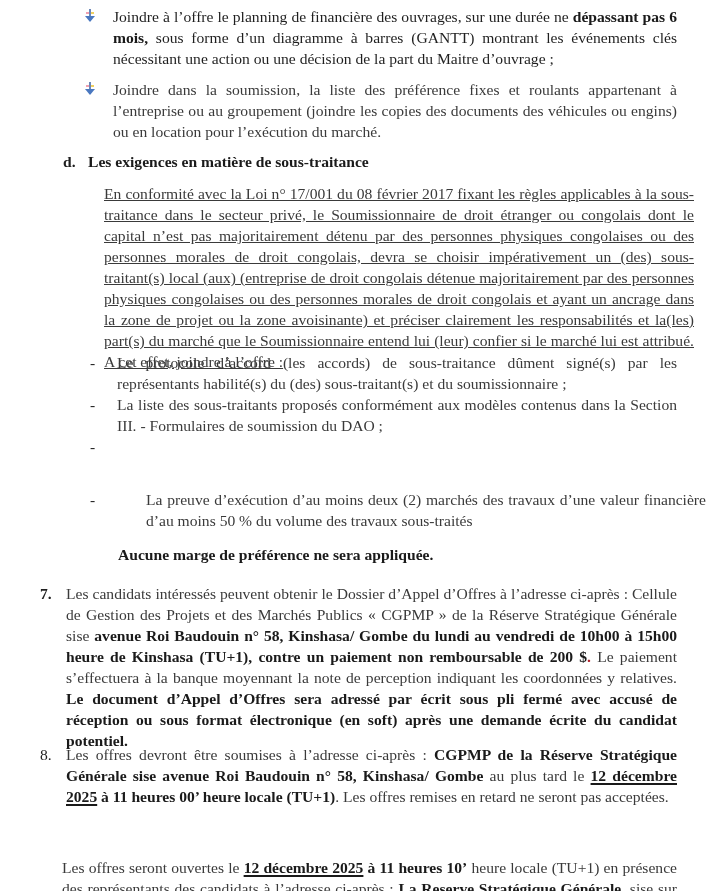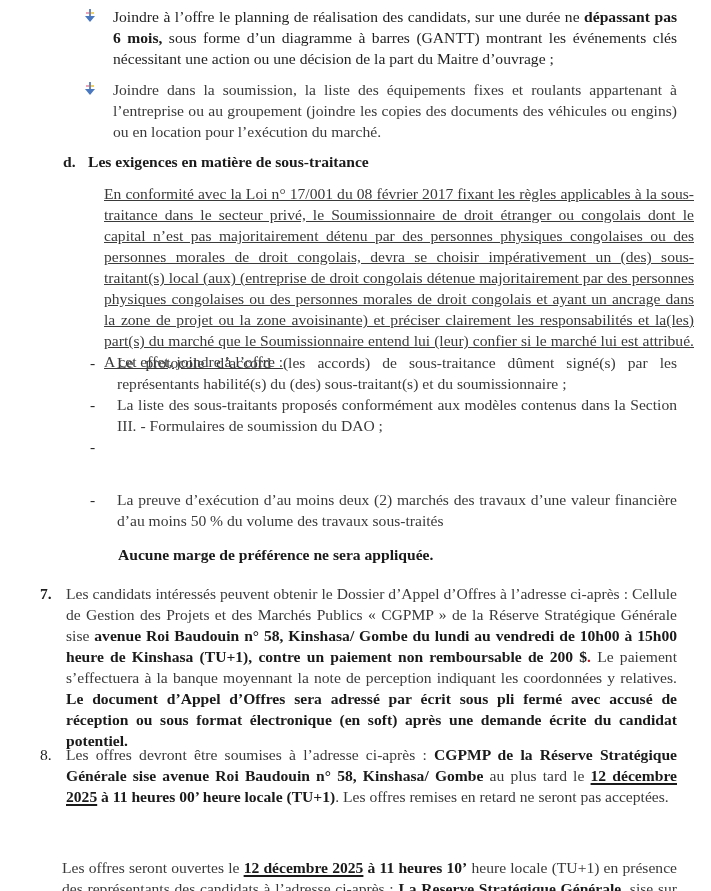--- a/index.html
+++ b/index.html
@@ -67,55 +67,55 @@
   <span class="bullet-arrow" style="top:9px;">
     <svg width="12" height="14" viewBox="0 0 12 14">
       <line x1="6" y1="0" x2="6" y2="12" stroke="#3a5fa0" stroke-width="1.5"></line>
       <polygon points="1,7 11,7 6,13" fill="#4a78c0"></polygon>
       <rect x="2" y="3" width="3" height="2" fill="#f0a0b0"></rect>
       <rect x="7" y="3" width="3" height="2" fill="#f0d060"></rect>
     </svg>
   </span>
   <div class="block" style="left:113px; top:6px; width:564px;">
     <p>
-      <span>Joindre à l’offre le planning de réalisation des candidats, sur une durée ne </span><b>dépassant pas 6 mois,</b><span> sous forme d’un diagramme à barres (GANTT) montrant les événements clés nécessitant une action ou une décision de la part du Maitre d’ouvrage ;</span>
+      <span>Joindre à l’offre le planning de financière des ouvrages, sur une durée ne </span><b>dépassant pas 6 mois,</b><span> sous forme d’un diagramme à barres (GANTT) montrant les événements clés nécessitant une action ou une décision de la part du Maitre d’ouvrage ;</span>
     </p>
   </div>
 
   <span class="bullet-arrow" style="top:82px;">
     <svg width="12" height="14" viewBox="0 0 12 14">
       <line x1="6" y1="0" x2="6" y2="12" stroke="#3a5fa0" stroke-width="1.5"></line>
       <polygon points="1,7 11,7 6,13" fill="#4a78c0"></polygon>
       <rect x="2" y="3" width="3" height="2" fill="#f0a0b0"></rect>
       <rect x="7" y="3" width="3" height="2" fill="#f0d060"></rect>
     </svg>
   </span>
   <div class="block light" style="left:113px; top:79px; width:564px;">
-    <p>Joindre dans la soumission, la liste des équipements fixes et roulants appartenant à l’entreprise ou au groupement (joindre les copies des documents des véhicules ou engins) ou en location pour l’exécution du marché.</p>
+    <p>Joindre dans la soumission, la liste des préférence fixes et roulants appartenant à l’entreprise ou au groupement (joindre les copies des documents des véhicules ou engins) ou en location pour l’exécution du marché.</p>
   </div>
 
   <span class="num" style="left:63px; top:151px;">d.</span>
   <div class="block" style="left:88px; top:151px; width:590px;">
     <p><b>Les exigences en matière de sous-traitance</b></p>
   </div>
 
   <div class="block light" style="left:104px; top:183px; width:590px;text-decoration:underline;">
     <p>En conformité avec la Loi n° 17/001 du 08 février 2017 fixant les règles applicables à la sous-traitance dans le secteur privé, le Soumissionnaire de droit étranger ou congolais dont le capital n’est pas majoritairement détenu par des personnes physiques congolaises ou des personnes morales de droit congolais, devra se choisir impérativement un (des) sous-traitant(s) local (aux) (entreprise de droit congolais détenue majoritairement par des personnes physiques congolaises ou des personnes morales de droit congolais et ayant un ancrage dans la zone de projet ou la zone avoisinante) et préciser clairement les responsabilités et la(les) part(s) du marché que le Soumissionnaire entend lui (leur) confier si le marché lui est attribué. A cet effet, joindre à l’offre :</p>
   </div>
 
   <span class="dash" style="top:352px;">-</span>
   <div class="dash-text light" style="top:352px;">Le protocole d’accord (les accords) de sous-traitance dûment signé(s) par les représentants habilité(s) du (des) sous-traitant(s) et du soumissionnaire ;</div>
 
   <span class="dash" style="top:394px;">-</span>
   <div class="dash-text light" style="top:394px;">La liste des sous-traitants proposés conformément aux modèles contenus dans la Section III. - Formulaires de soumission du DAO ;</div>
 
   <span class="dash" style="top:436px;">-</span>
 
   <span class="dash" style="top:489px;">-</span>
-  <div class="dash-text light" style="top:489px;">La preuve d’exécution d’au moins deux (2) marchés des travaux d’une valeur financière d’au moins 50 % du volume des travaux sous-traités</div>
+  <div class="dash-text light" style="top:489px;margin-left:29px;">La preuve d’exécution d’au moins deux (2) marchés des travaux d’une valeur financière d’au moins 50 % du volume des travaux sous-traités</div>
 
   <div class="block" style="left:89px; top:544px; width:560px;margin-left:29px;">
     <p><b>Aucune marge de préférence ne sera appliquée.</b></p>
   </div>
 
   <span class="num" style="left:40px; top:583px;">7.</span>
   <div class="block" style="left:66px; top:583px; width:611px;">
     <p>
       <span class="light">Les candidats intéressés peuvent obtenir le Dossier d’Appel d’Offres à l’adresse ci-après : Cellule de Gestion des Projets et des Marchés Publics « CGPMP » de la Réserve Stratégique Générale sise </span><b>avenue Roi Baudouin n° 58, Kinshasa/ Gombe du lundi au vendredi de 10h00 à 15h00 heure de Kinshasa (TU+1), contre un paiement non remboursable de 200 $</b><b class="red">.</b><span class="light"> Le paiement s’effectuera à la banque moyennant la note de perception indiquant les coordonnées y relatives. </span><b>Le document d’Appel d’Offres sera adressé par écrit sous pli fermé avec accusé de réception ou sous format électronique (en soft) après une demande écrite du candidat potentiel.</b>
     </p>

